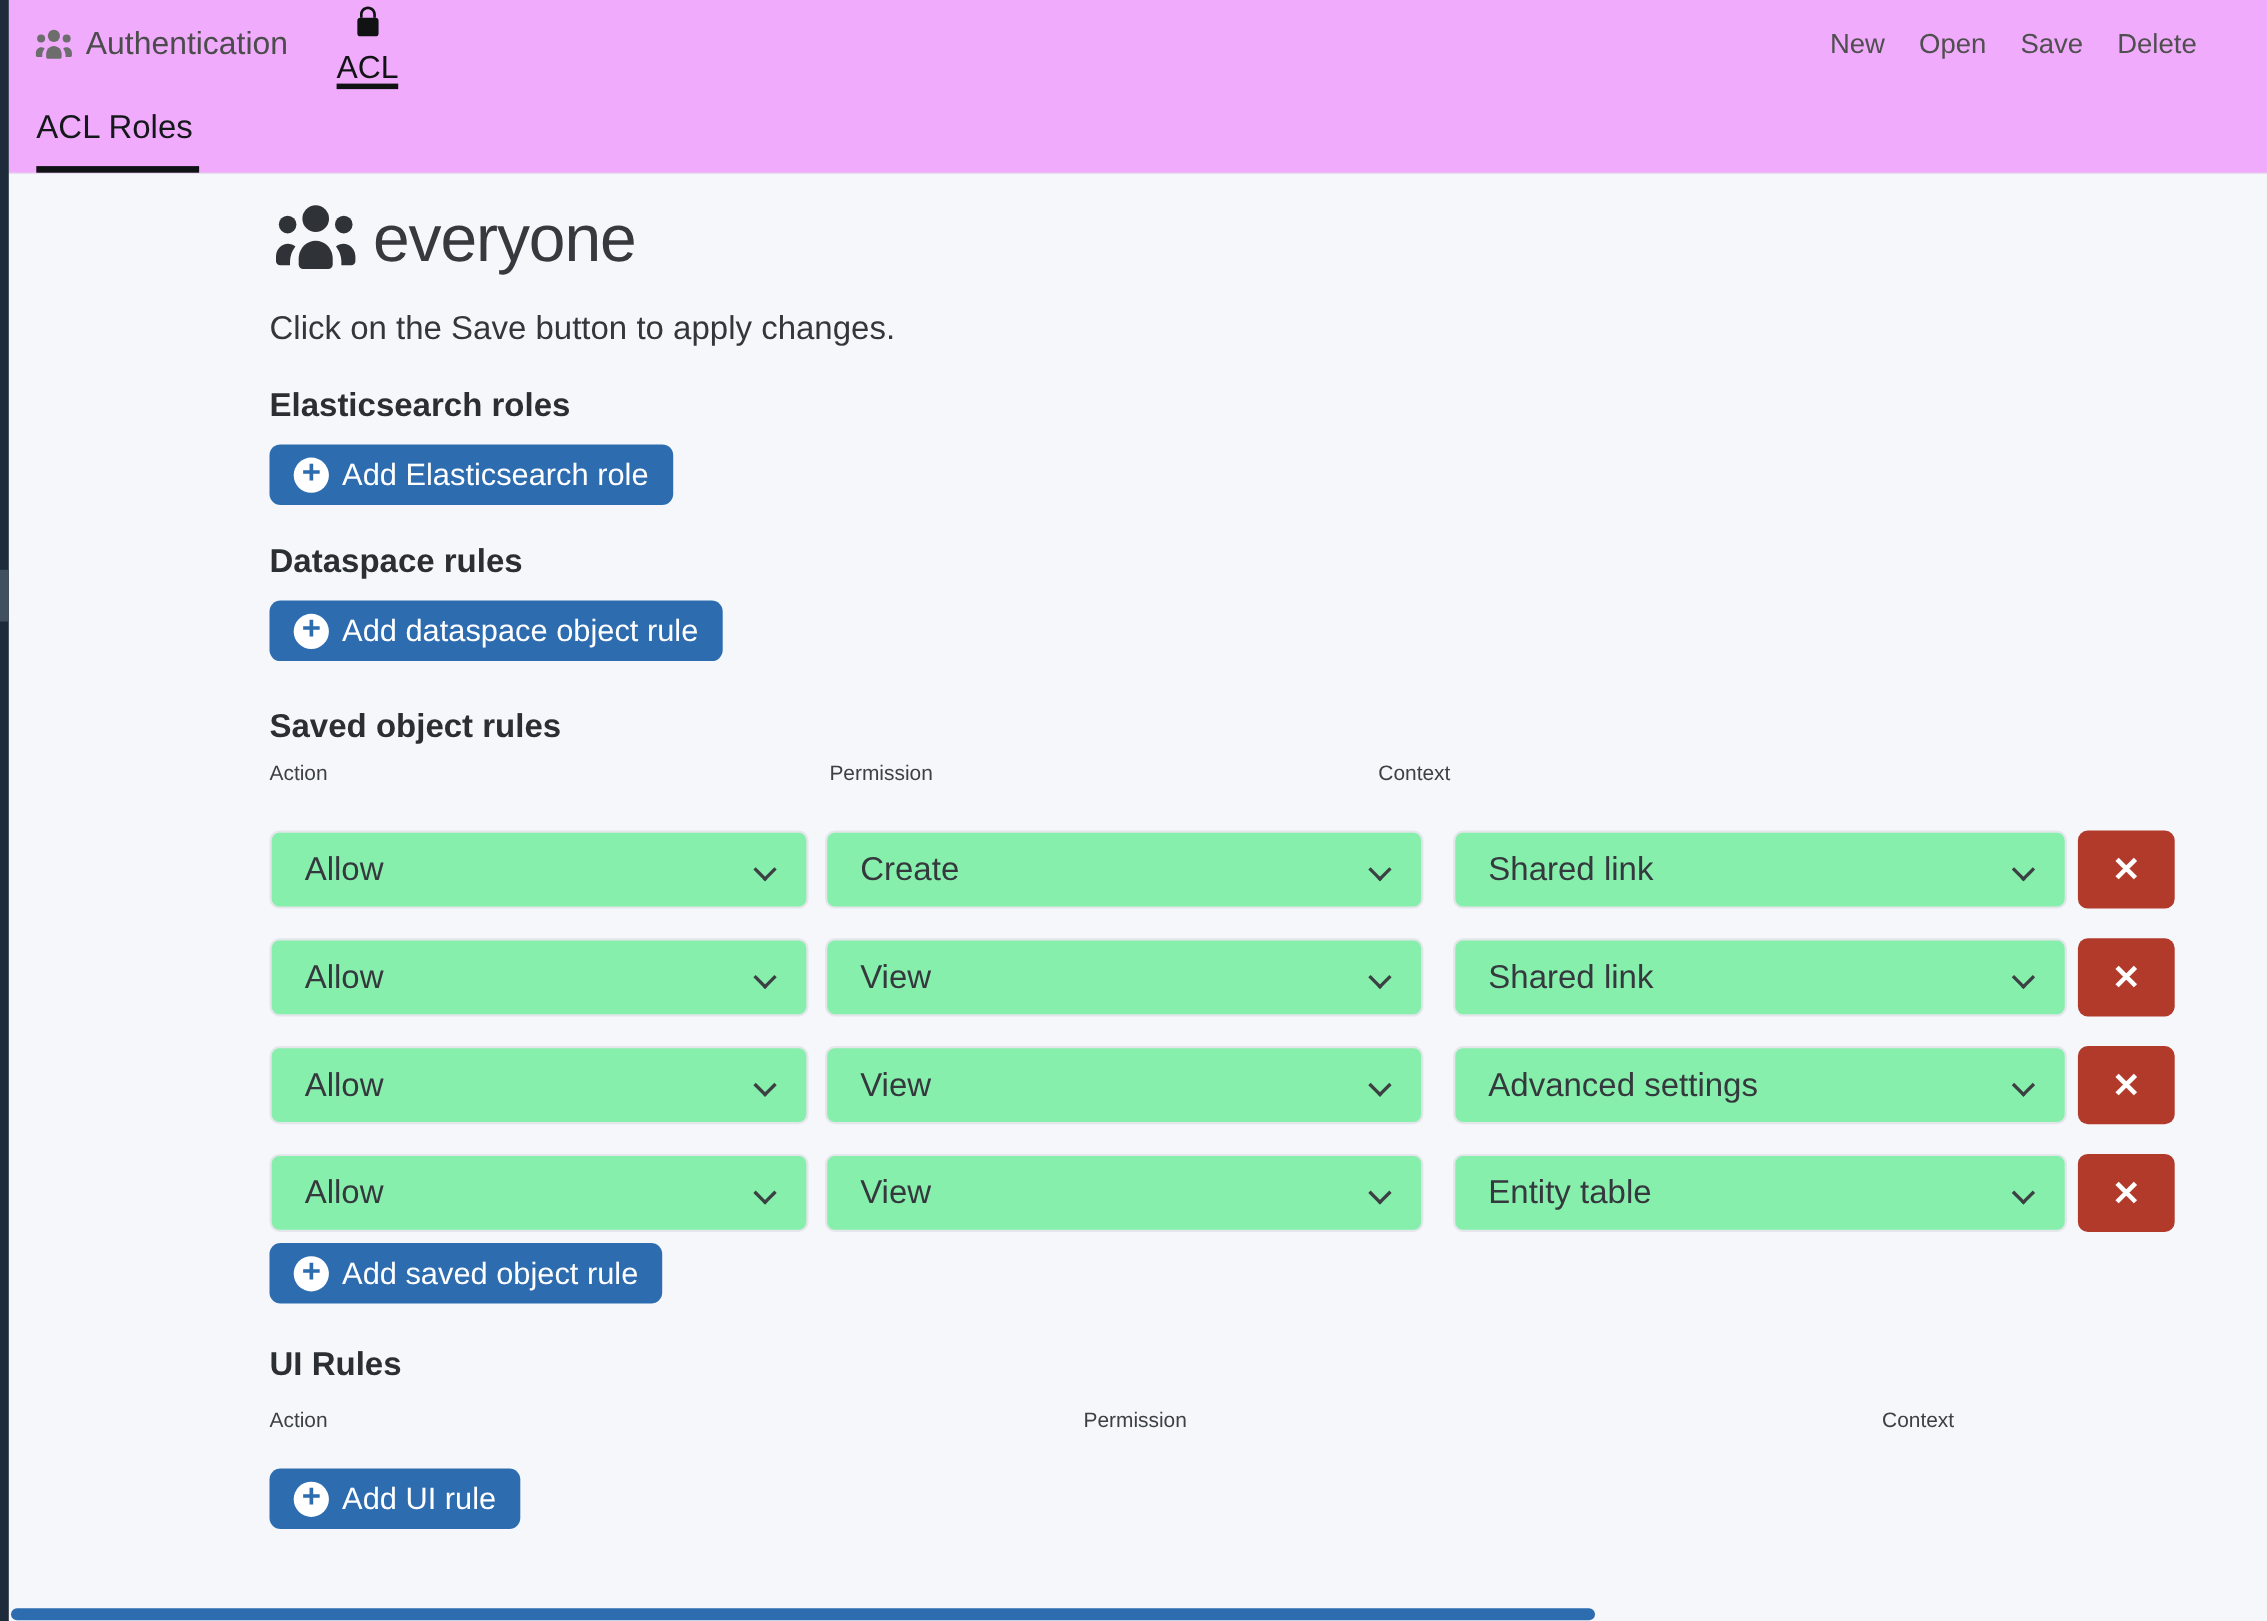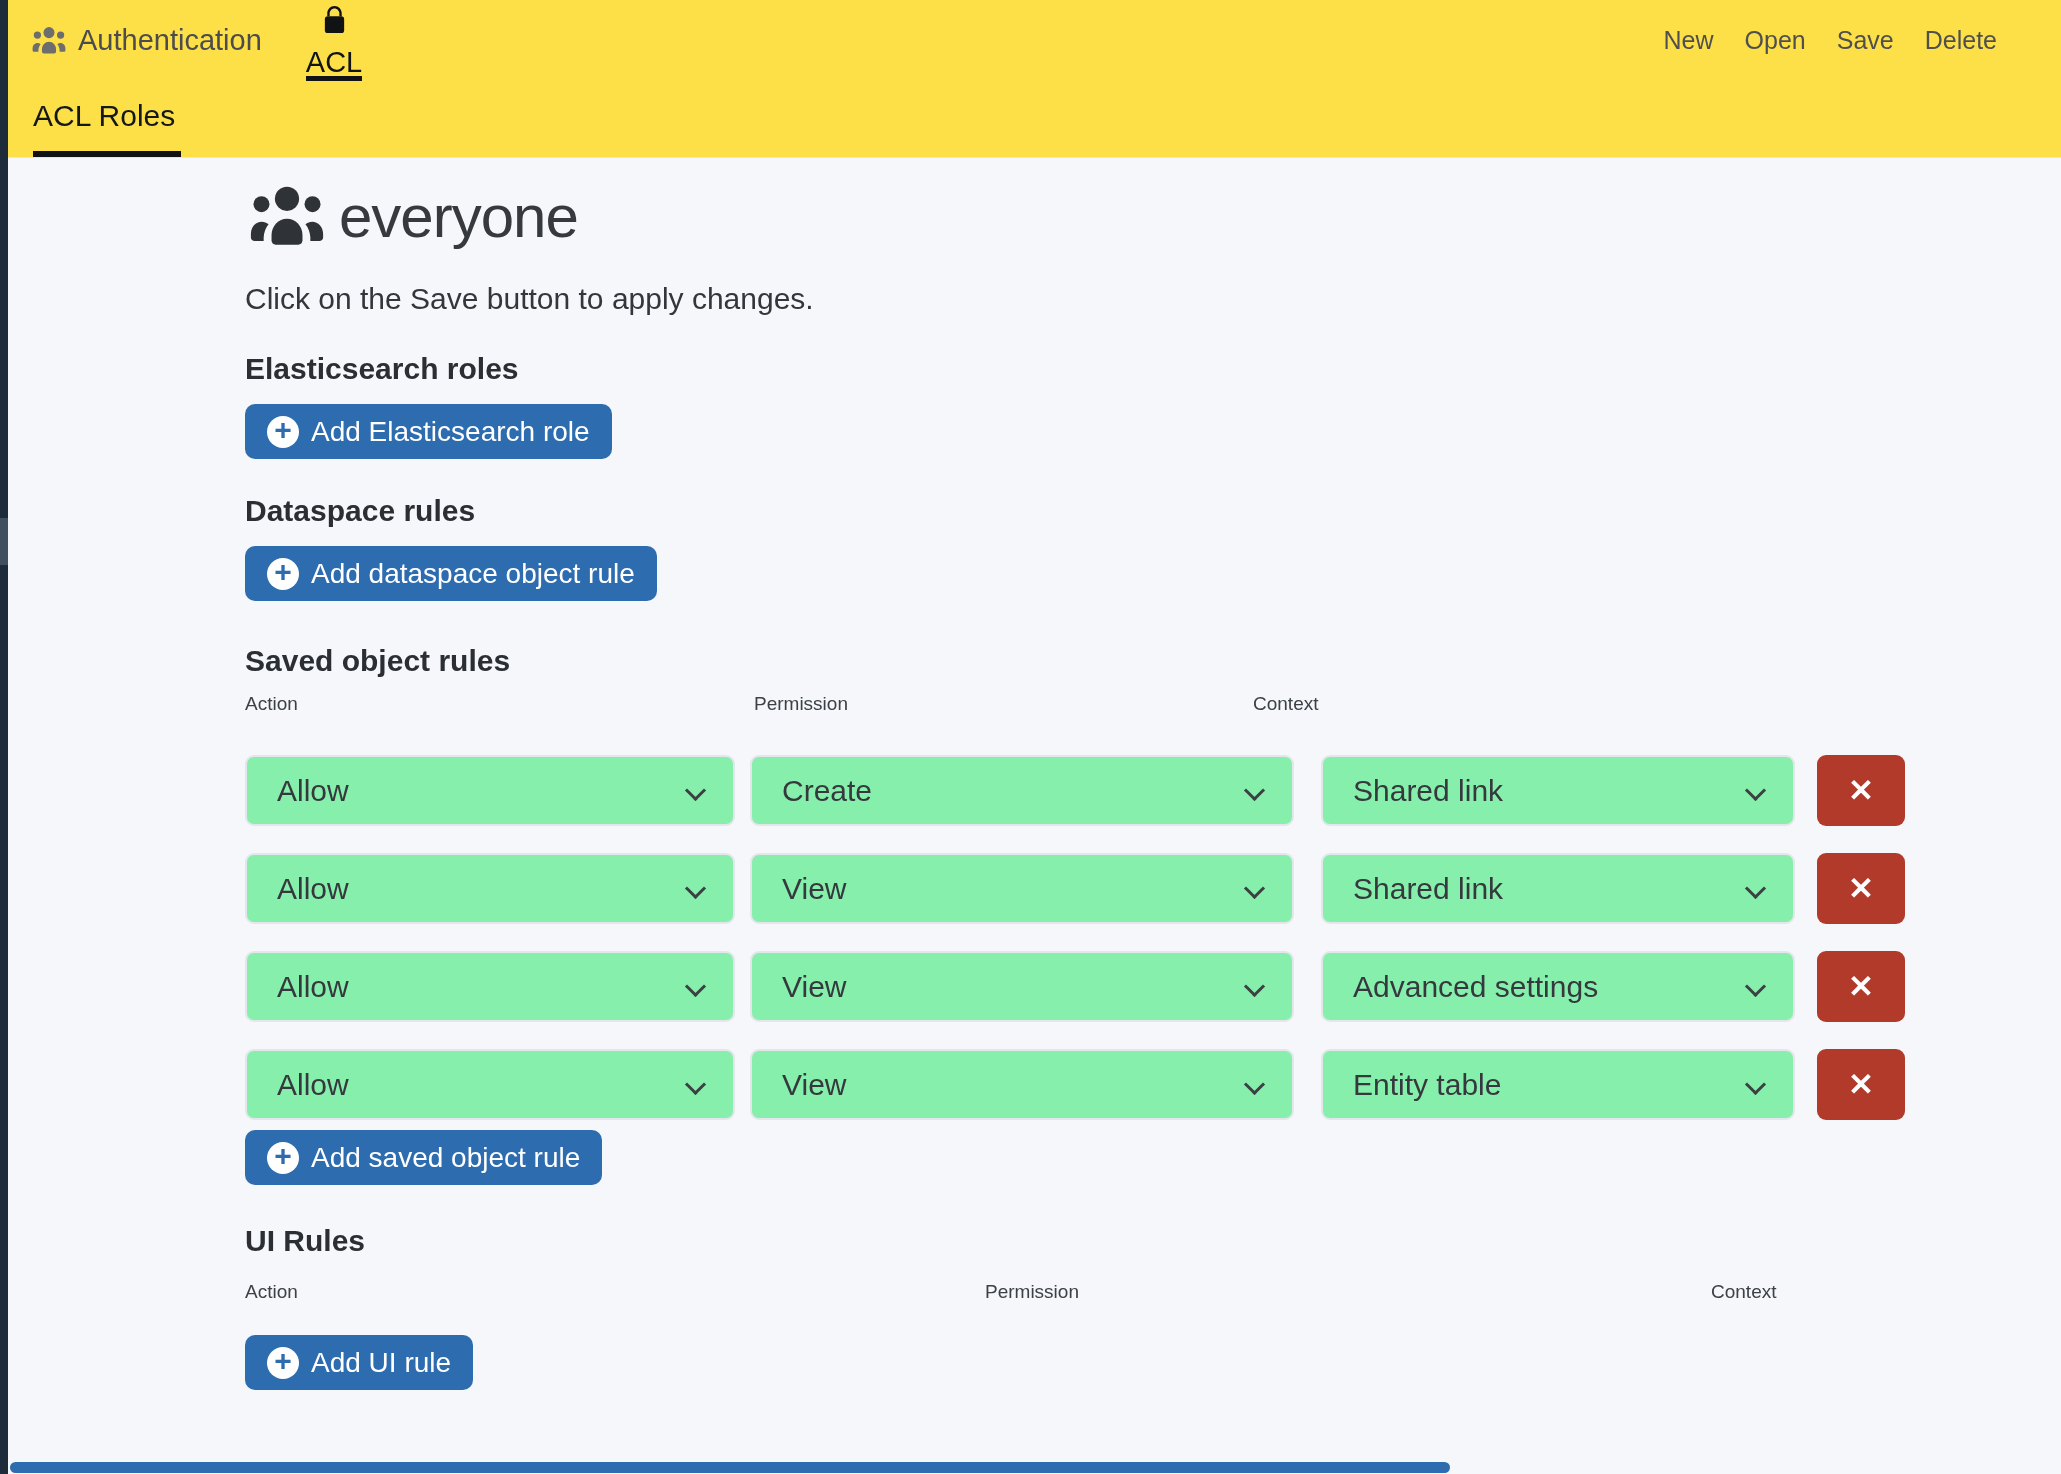--- a/index.html
+++ b/index.html
@@ -12,21 +12,21 @@
   }
 
   
   .left-rail { position: absolute; left: 0; top: 0; width: 8px; height: 1474px; background: #1e2b3a; z-index: 30; }
   .left-rail-thumb { position: absolute; left: 0; top: 518px; width: 8px; height: 47px; background: #41505f; }
 
   
   .h-scroll-thumb { position: absolute; left: 10px; bottom: 1px; width: 1440px; height: 11px; background: #2e6cb0; border-radius: 6px; z-index: 30; }
 
   
-  .header { position: absolute; left: 8px; top: 0; right: 0; background: #fde047; border-bottom: 1px solid #e4e7ea; z-index: 10; }
+  .header { position: absolute; left: 8px; top: 0; right: 0; background: #f0abfc; border-bottom: 1px solid #e4e7ea; z-index: 10; }
   .topbar { height: 81px; display: flex; align-items: stretch; justify-content: space-between; padding-left: 22px; padding-right: 64px; }
   .top-tabs { display: flex; align-items: stretch; gap: 44px; }
   .top-tab { display: flex; align-items: center; gap: 10px; font-size: 29px; color: #4c4c4c; cursor: pointer; border-bottom: 5px solid transparent; padding-top: 4px; }
   .top-tab .t-icon { display: inline-flex; color: #6d6d6d; }
   .top-tab.active { color: #111315; border-bottom-color: #101214; flex-direction: column; }
   .top-tab.active .t-icon { color: #101214; }
 
   .top-actions { display: flex; align-items: center; gap: 31px; }
   .top-action { font-size: 25px; color: #4f4f4f; cursor: pointer; background: none; border: none; font-family: inherit; }
 
@@ -84,21 +84,21 @@
     cursor: pointer;
   }
   .select .chevron {
     position: absolute; right: 30px; top: 26px;
     width: 15px; height: 15px;
     border-right: 3px solid #3c4043; border-bottom: 3px solid #3c4043;
     transform: rotate(45deg);
   }
   .sel-action { width: 490px; margin-right: 15px; }
   .sel-permission { width: 544px; margin-right: 27px; }
-  .sel-context { width: 474px; margin-right: 22px; }
+  .sel-context { width: 558px; margin-right: 10px; }
   .btn-remove {
     width: 88px; height: 71px;
     background: #b23a2b; border: none; border-radius: 9px;
     color: #ffffff; font-size: 31px; font-weight: 700;
     cursor: pointer; font-family: inherit;
     display: flex; align-items: center; justify-content: center;
   }
   .btn-add.after-rows { margin-top: -17px; }
   .btn-add.ui-add { margin-top: 18px; }
 

